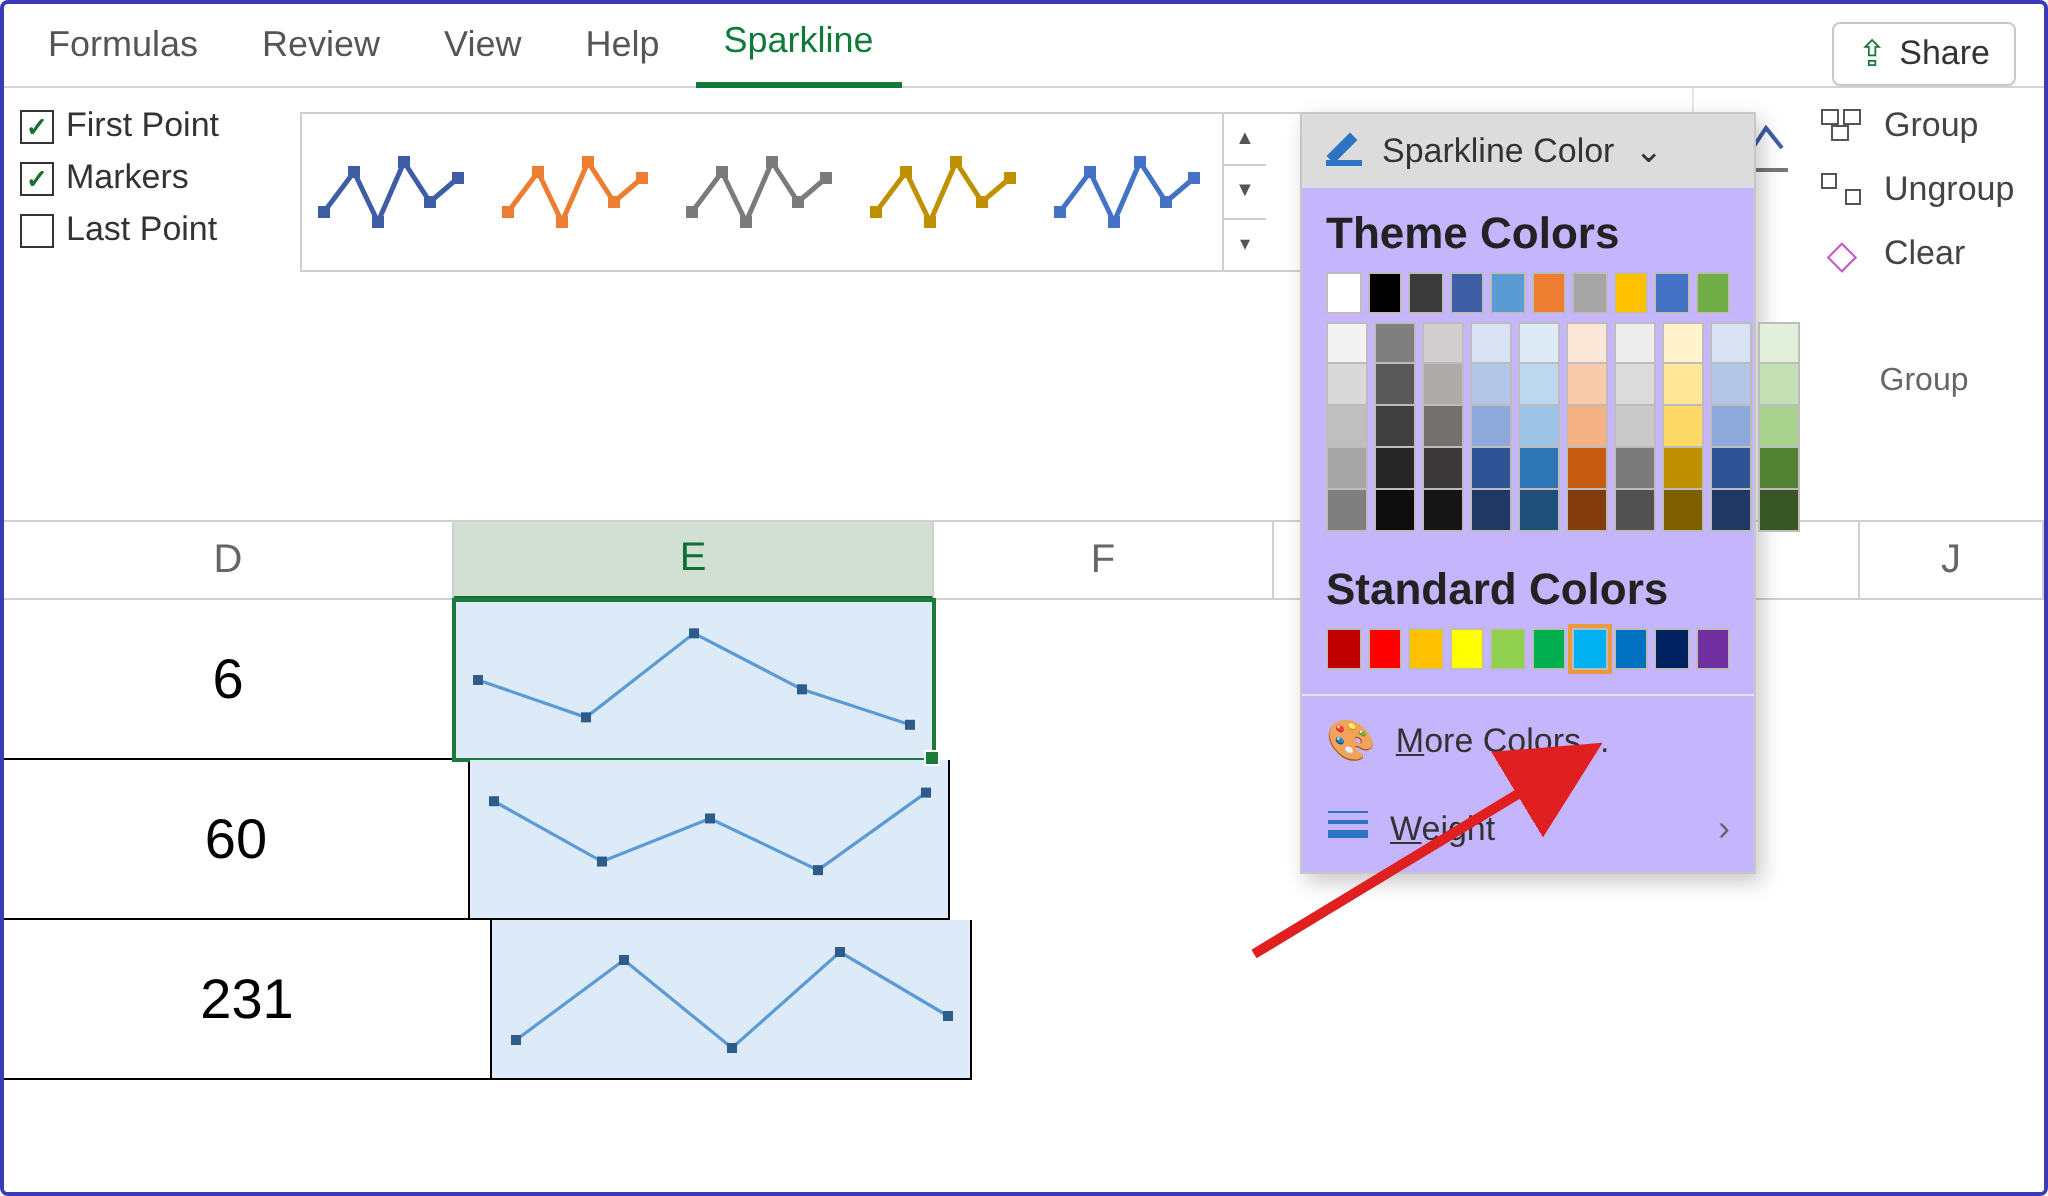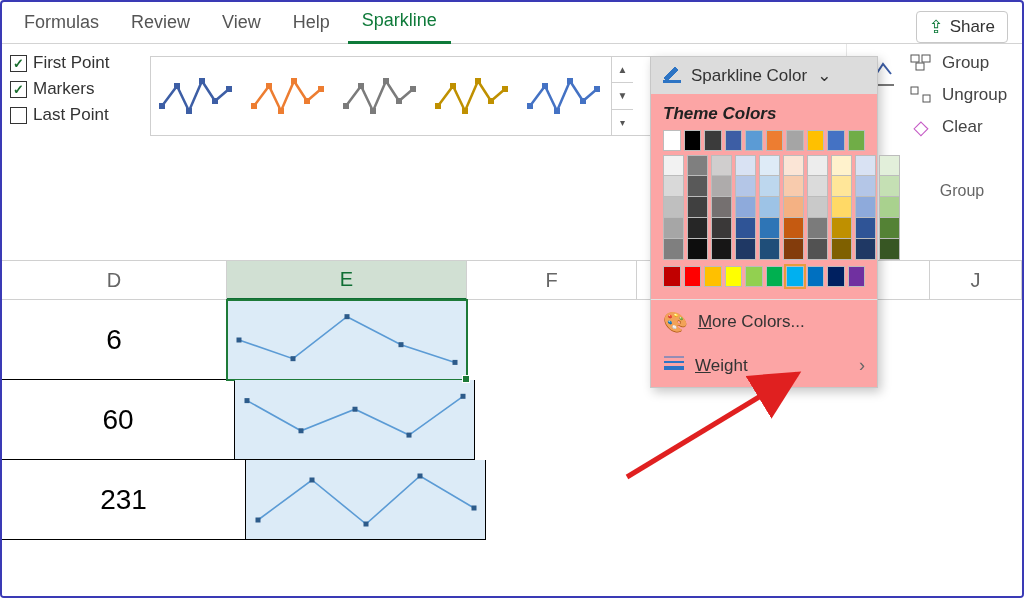--- a/index.html
+++ b/index.html
@@ -32,27 +32,27 @@
   }
   .style-item { width:92px; height:68px; display:flex; align-items:center; justify-content:center;}
   .scrollbtns { width:22px; display:flex; flex-direction:column; border-left:1px solid #cfcfcf; height:78px;}
   .scrollbtn { flex:1; display:flex; align-items:center; justify-content:center; font-size:10px; color:#555; border-bottom:1px solid #cfcfcf; cursor:pointer;}
   .scrollbtn:last-child{border-bottom:none;}
   .right-panel { margin-left:auto; display:flex; }
   .cmd-col{ padding:8px 6px; display:flex; flex-direction:column; gap:10px; font-size:17px; color:#444;}
   .cmd { display:flex; align-items:center; gap:8px; cursor:pointer;}
   .cmd .ico{ width:26px; height:22px; display:flex; align-items:center; justify-content:center;}
   .color-dropdown {
-    position:absolute; left:648px; top:54px; width:228px; background:#fca5a5;
+    position:absolute; left:648px; top:54px; width:228px; background:#c4b5fd;
     border:1px solid #c7c7c7; box-shadow:3px 4px 10px rgba(0,0,0,.22); z-index:50;
   }
   .color-dropdown .hdr {
     background:#dcdcdc; padding:6px 10px; display:flex; align-items:center; gap:8px; font-size:17px; color:#333;
   }
-  .color-dropdown .sect-title { font-weight:700; font-size:17px; padding:10px 12px 6px; color:#222;font-style:italic;}
+  .color-dropdown .sect-title { font-weight:700; font-size:22px; padding:10px 12px 6px; color:#222;}
   .color-row { display:flex; gap:3px; padding:0 12px;}
   .sw { width:21px; height:21px; border:1px solid #bcbcbc; cursor:pointer;}
   .color-col-grid { display:flex; gap:3px; padding:4px 12px 6px;}
   .color-col { display:flex; flex-direction:column; gap:0;}
   .color-col .sw { border-top:none;}
   .color-col .sw:first-child{border-top:1px solid #bcbcbc;}
   .menu-item { display:flex; align-items:center; gap:10px; padding:10px 12px; font-size:17px; color:#333; cursor:pointer; }
   .menu-item .chev { margin-left:auto; color:#666; font-size:18px;}
   .sheet {
     position:absolute; left:0; right:0; top:258px; bottom:0; background:#fff;
@@ -301,20 +301,21 @@
         <div class="sw" style="background: rgb(31, 56, 100);"></div>
       </div>
       <div class="color-col">
         <div class="sw" style="background: rgb(226, 239, 218);"></div>
         <div class="sw" style="background: rgb(197, 224, 180);"></div>
         <div class="sw" style="background: rgb(169, 209, 142);"></div>
         <div class="sw" style="background: rgb(84, 130, 53);"></div>
         <div class="sw" style="background: rgb(55, 86, 35);"></div>
       </div>
     </div>
+  <div class="sect-title">Standard Colors</div>
   <div class="color-row" id="standard-row" style="padding-bottom:8px;">
       <div class="sw" style="background: rgb(192, 0, 0);"></div>
       <div class="sw" style="background: rgb(255, 0, 0);"></div>
       <div class="sw" style="background: rgb(255, 192, 0);"></div>
       <div class="sw" style="background: rgb(255, 255, 0);"></div>
       <div class="sw" style="background: rgb(146, 208, 80);"></div>
       <div class="sw" style="background: rgb(0, 176, 80);"></div>
       <div class="sw" style="background: rgb(0, 176, 240); outline: rgb(232, 155, 60) solid 2px; outline-offset: 0px;"></div>
       <div class="sw" style="background: rgb(0, 112, 192);"></div>
       <div class="sw" style="background: rgb(0, 32, 96);"></div>

